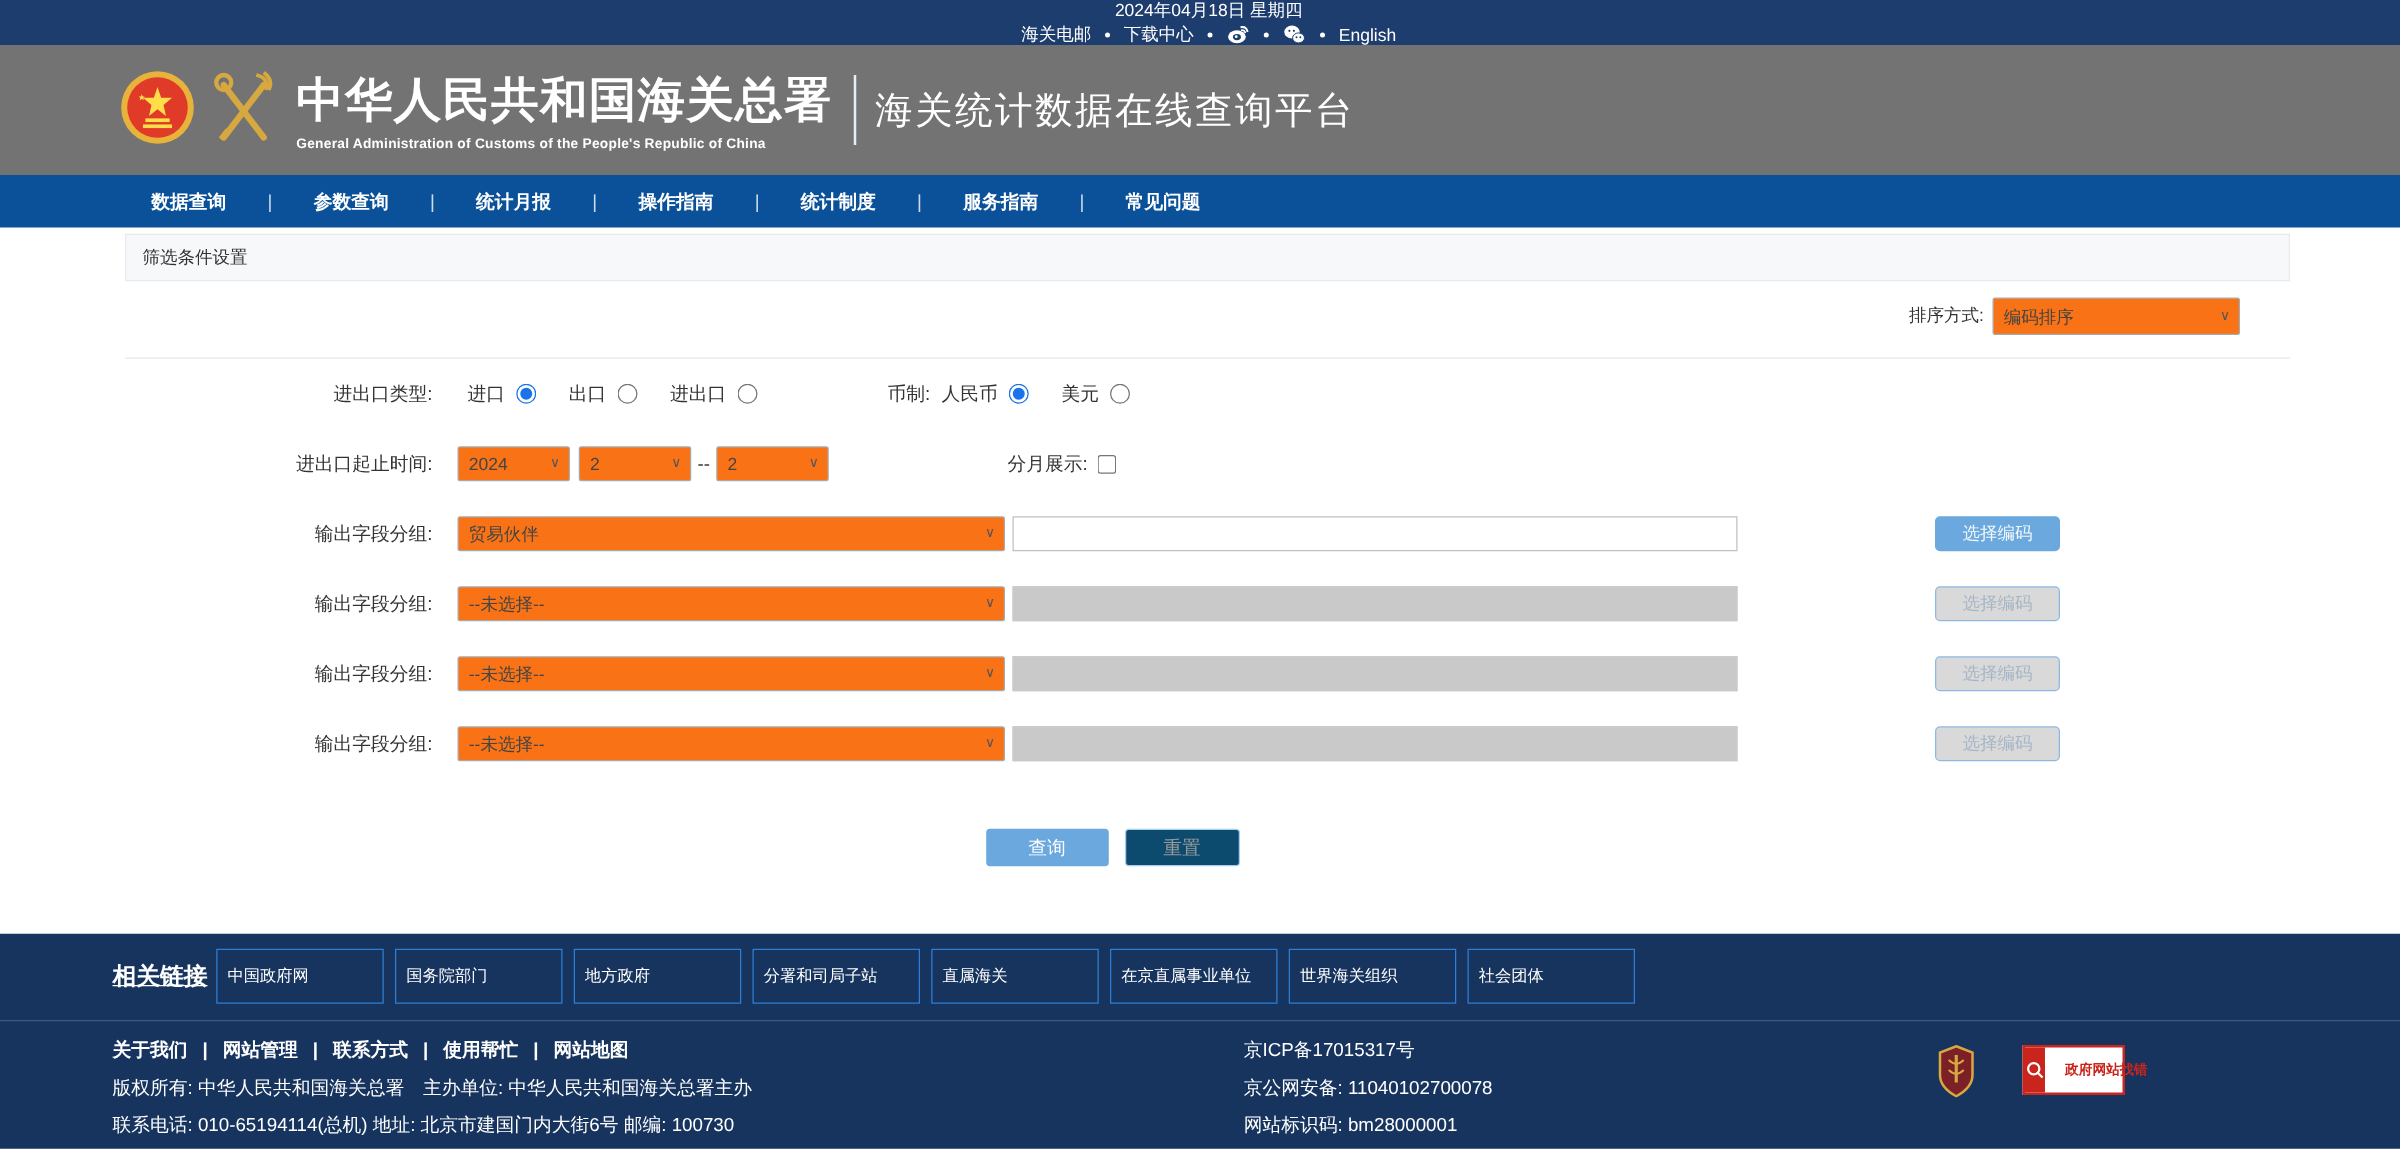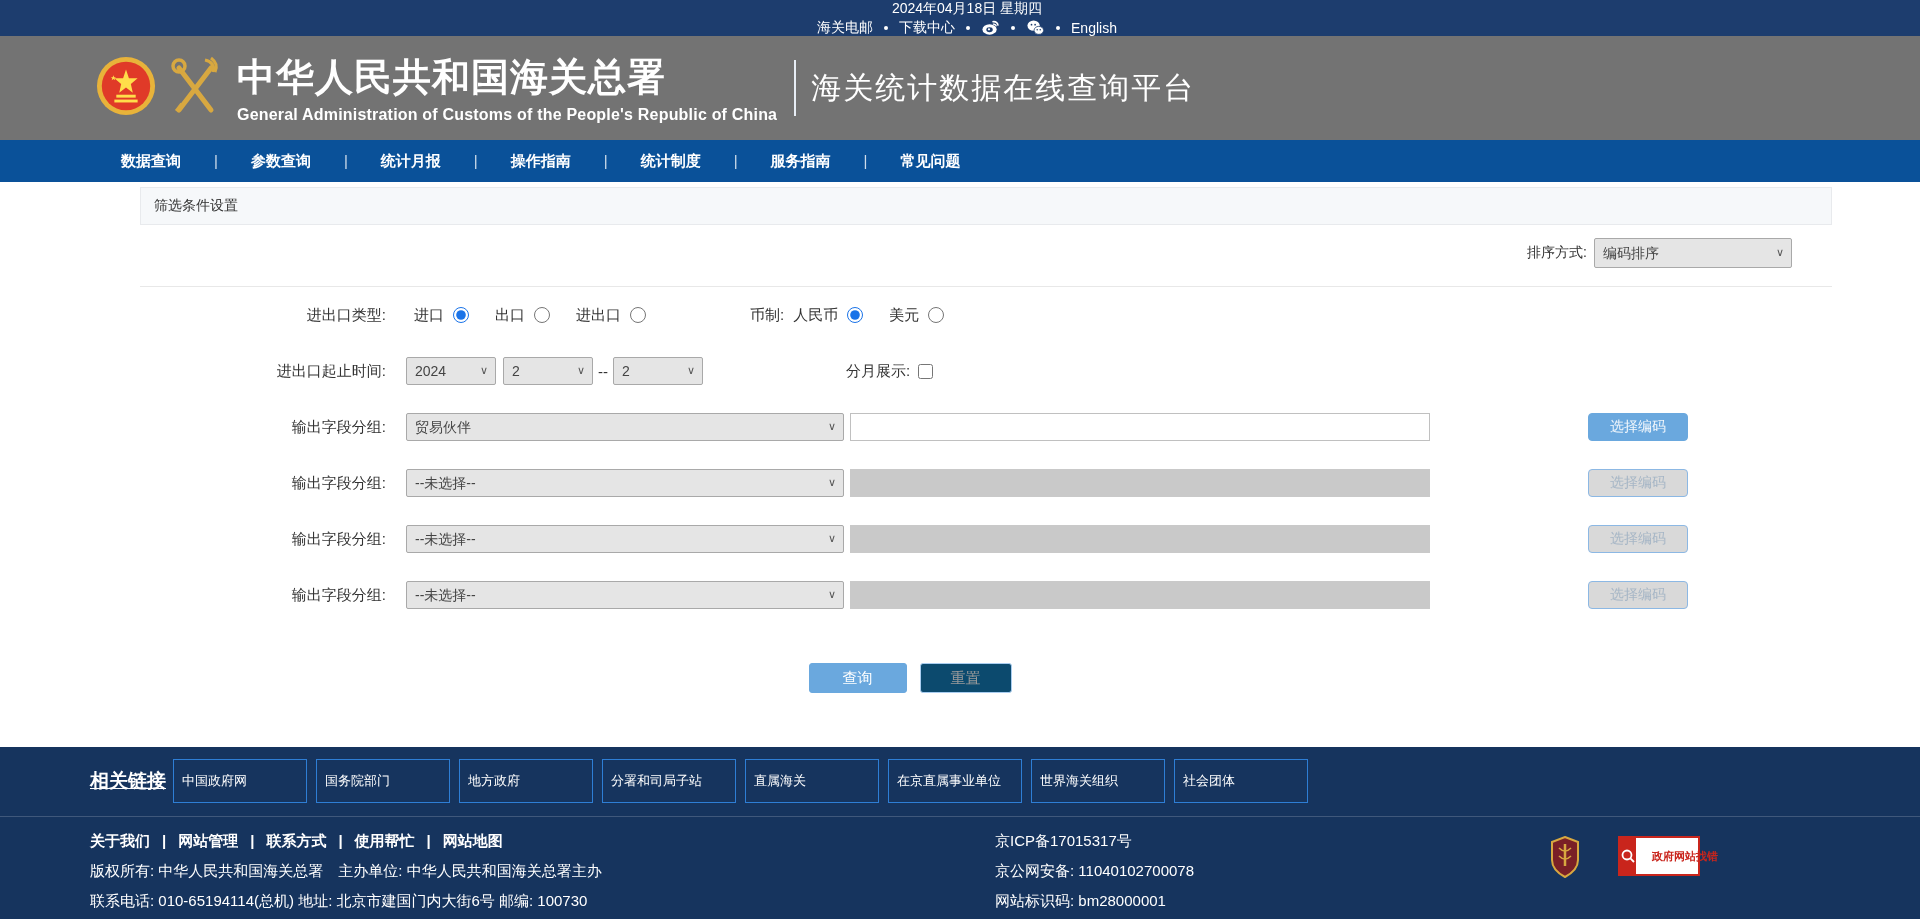--- a/index.html
+++ b/index.html
@@ -12,38 +12,38 @@
   .topbar-right { display: flex; align-items: center; gap: 11px; }
   .tb-link { color: #fff; cursor: pointer; }
   .tb-dot { width: 4px; height: 4px; border-radius: 50%; background: #fff; }
   .tb-icon { width: 19px; height: 19px; display: flex; align-items: center; justify-content: center; cursor: pointer; }
 
   
   .header { height: 104px; background: #737373; color: #fff; display: flex; align-items: center; padding-left: 95px; }
   .emblems { display: flex; align-items: center; gap: 10px; }
   .org-block { margin-left: 14px; }
   .org-cn { font-size: 38px; font-weight: bold; font-family: "DejaVu Serif", "Liberation Serif", serif; letter-spacing: 1px; white-space: nowrap; }
-  .org-en { font-size: 16px; font-weight: bold; margin-top: 3px; letter-spacing: .2px; white-space: nowrap; }
+  .org-en { font-size: 11px; font-weight: bold; margin-top: 3px; letter-spacing: .2px; white-space: nowrap; }
   .vsep { width: 2px; height: 56px; background: #e8eef6; margin: 0 15px 0 17px; }
   .platform { font-size: 30px; letter-spacing: 2px; white-space: nowrap; }
 
   
   .nav { height: 42px; background: #0a5199; display: flex; align-items: center; padding-left: 121px; }
   .nav-item { color: #fff; font-size: 15px; font-weight: bold; cursor: pointer; white-space: nowrap; }
   .nav-item + .nav-item::before { content: "|"; font-weight: normal; color: rgba(255,255,255,.8); margin: 0 33px; }
 
   
-  .main { height: 560px; background: #fff; margin-left: 40px; }
+  .main { height: 560px; background: #fff; }
   .section-bar { margin: 5px 88px 0 100px; height: 38px; background: #f6f8fa; border: 1px solid #e8eaed;
                  font-size: 14px; color: #333; display: flex; align-items: center; padding-left: 13px; }
   .sort-row { margin: 0 88px 0 100px; border-bottom: 1px solid #e8e8e8; display: flex; justify-content: flex-end;
               align-items: center; padding: 13px 40px 18px 0; font-size: 14px; color: #333; }
 
   .sel { position: relative; display: inline-block; background: #fff; }
-  .sel select { appearance: none; -webkit-appearance: none; border: 1px solid #a9a9a9; background: #e5e5e5; height: 28px;
+  .sel select { appearance: none; -webkit-appearance: none; border: 1px solid #a9a9a9; background: #f97316; height: 28px;
                 font-size: 14px; color: #444; padding: 0 22px 0 8px; width: 100%; font-family: inherit; border-radius: 2px; }
   .sel .chev { position: absolute; right: 8px; top: 50%; transform: translateY(-55%); font-size: 11px; color: #555; pointer-events: none; }
   .sel-sort { width: 198px; margin-left: 7px; }
   .sel-sort select { height: 30px; }
   .sel-year, .sel-month { width: 90px; }
   .sel-group { width: 438px; }
 
   .form-row { position: relative; display: flex; align-items: center; height: 56px; font-size: 15px; color: #333; }
   .form-label { flex: 0 0 346px; width: 346px; text-align: right; white-space: nowrap; }
   .opt { display: flex; align-items: center; margin-left: 26px; cursor: pointer; }

